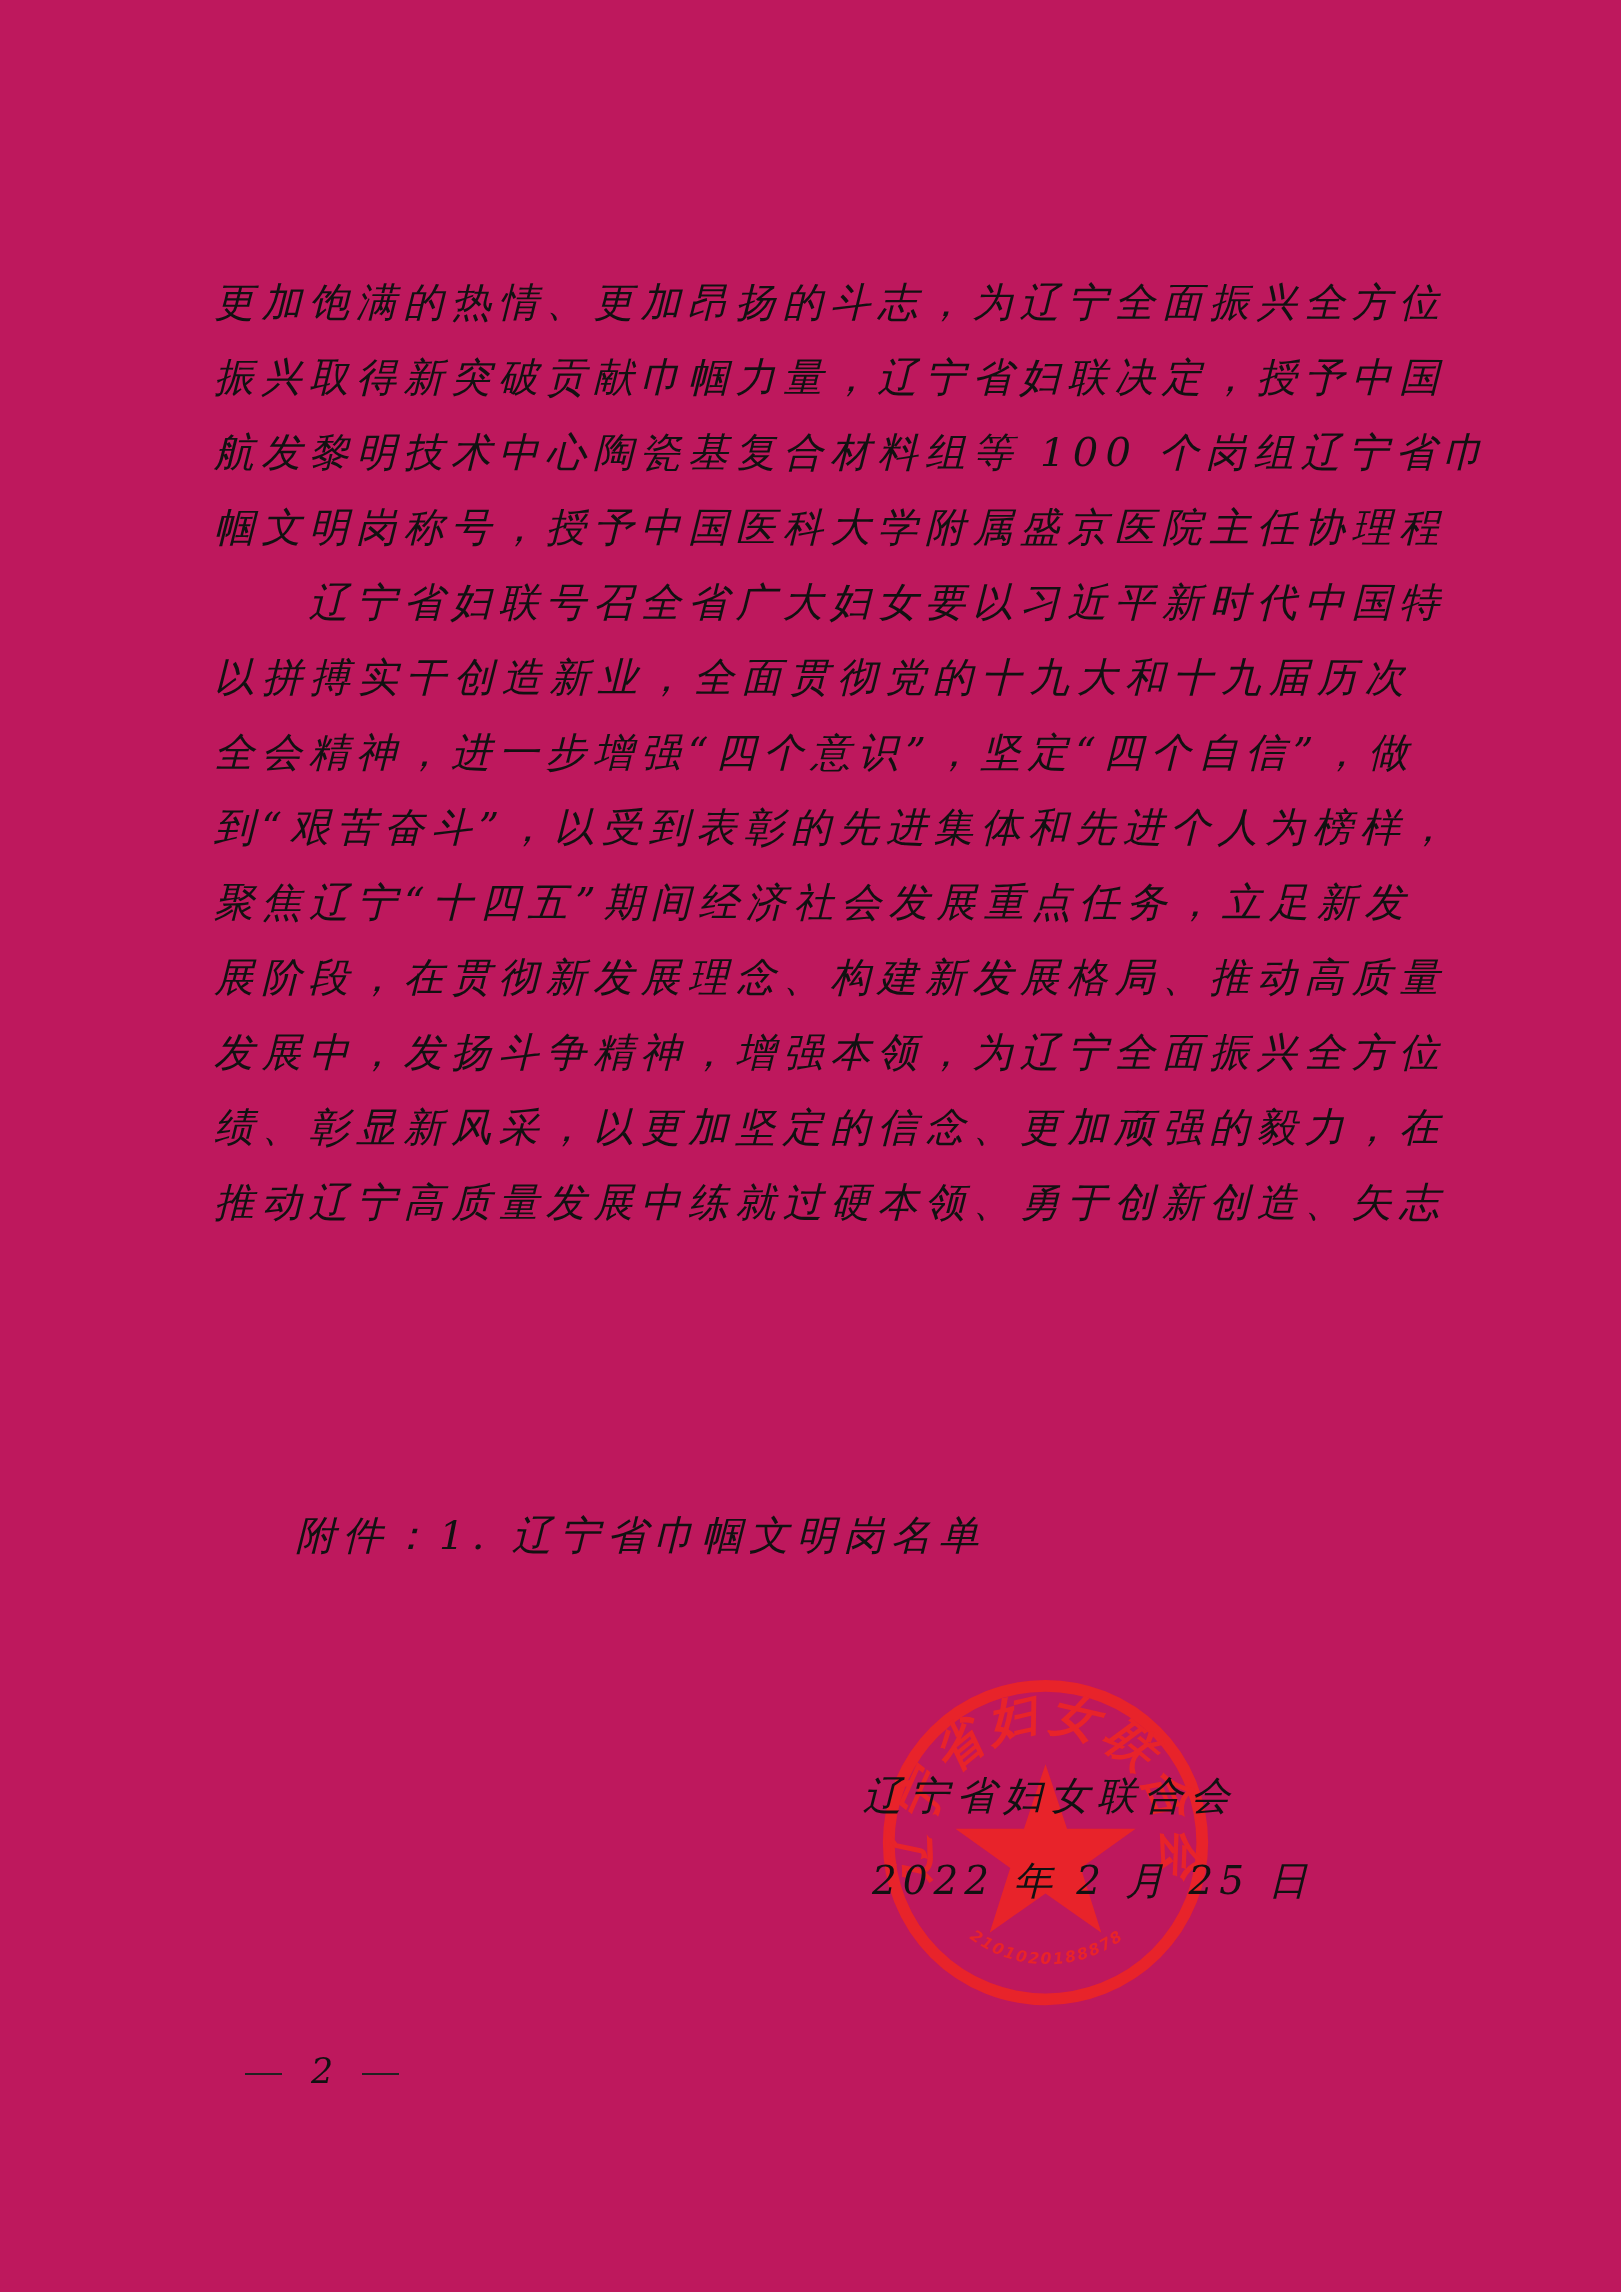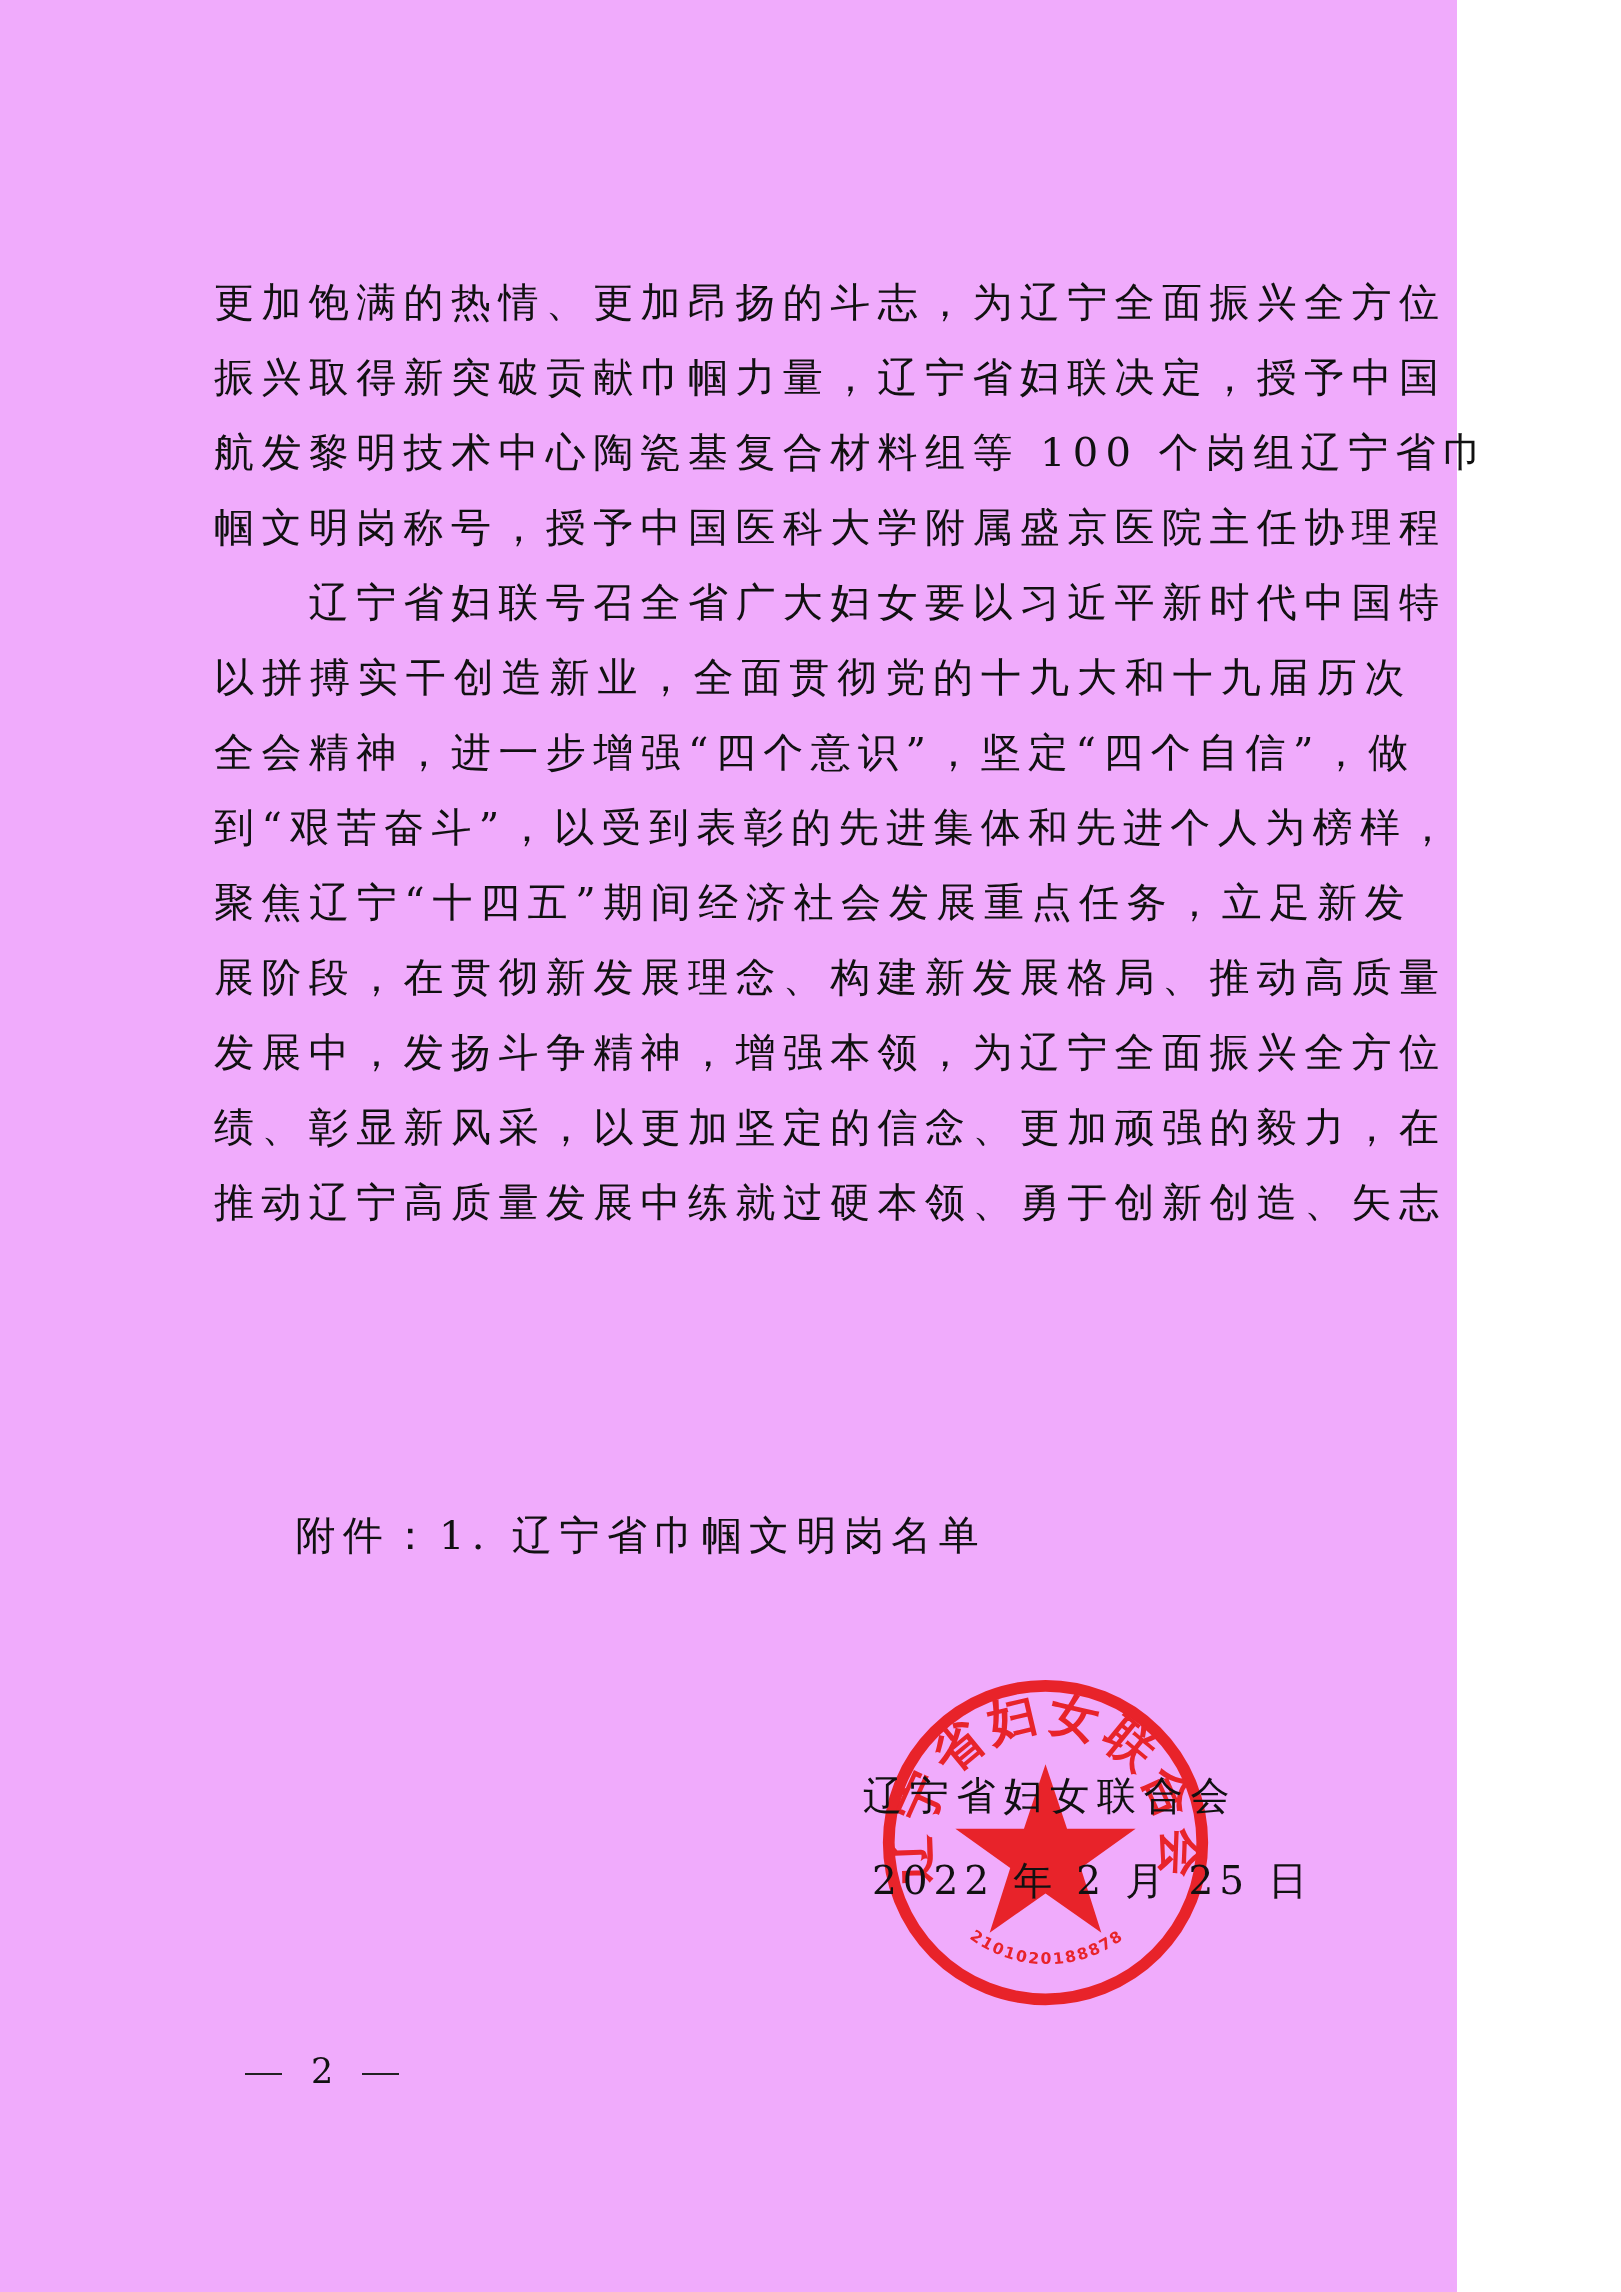--- a/index.html
+++ b/index.html
@@ -1,18 +1,18 @@
 <!DOCTYPE html>
 <html><head>
 <meta charset="utf-8">
 <style>
   html, body { margin: 0; padding: 0; background: #ffffff; }
   body { width: 1621px; height: 2293px; position: relative; overflow: hidden;
          font-family: "DejaVu Serif", "Liberation Serif", serif; color: #111; }
-  .page { position: absolute; left: 0; top: 0; width: 1457px; height: 2293px; background: #f0abfc; }
+  .page { position: absolute; left: 0; top: 0; width: 1621px; height: 2293px; background: #be185d; font-style: italic; }
   .body-text { position: absolute; left: 214px; top: 271px; width: 1198px; }
   .line { height: 75px; line-height: 63px; font-size: 40px; white-space: nowrap;
           letter-spacing: 7.4px; text-align: justify; text-align-last: justify; }
   .line.last { text-align-last: left; }
   .attachments { position: absolute; left: 294px; top: 1504px; font-size: 40px; letter-spacing: 7.4px; }
   .att-row { height: 75px; line-height: 63px; white-space: nowrap; }
   .att-prefix { display: inline-block; width: 145px; text-align: center; }
   .att-indent { display: inline-block; width: 145px; }
   .signature { position: absolute; left: 863px; top: 1764px; font-size: 39px; letter-spacing: 7.8px; line-height: 63px; white-space: nowrap; z-index: 2; }
   .date { position: absolute; left: 872px; top: 1849px; font-size: 39px; letter-spacing: 5.9px; line-height: 63px; white-space: nowrap; z-index: 2; }

